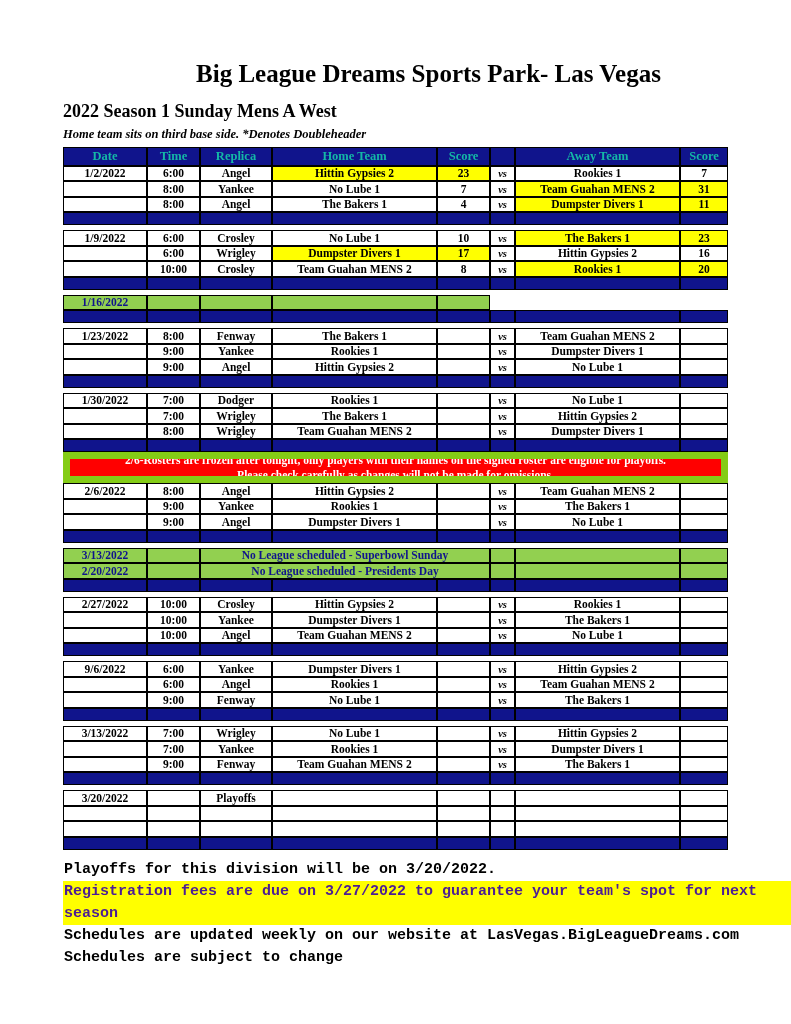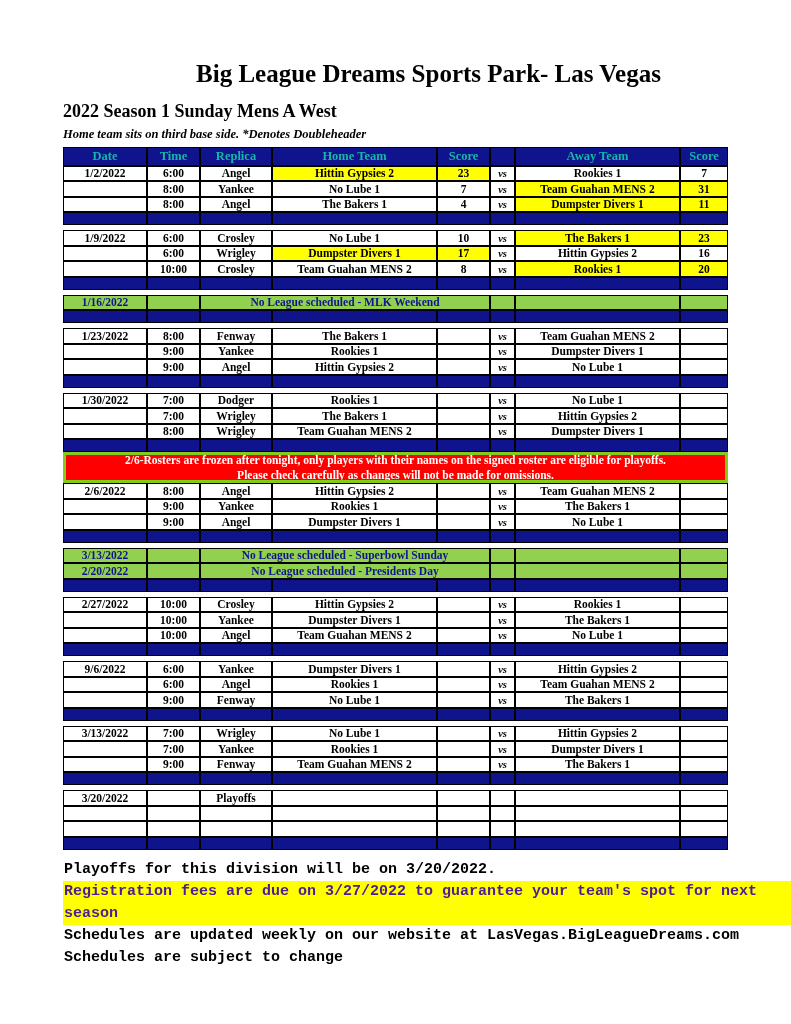--- a/index.html
+++ b/index.html
@@ -41,21 +41,21 @@
   .hl { background:#FFFF00; }
   .sep-row .cell { background:#10148C; height:13px; border-color:#000; }
   .gap-row { height:5px; background:#fff; }
   .green-row .cell { background:#92D050; color:#10148C; }
   .green-msg { grid-column:3 / span 3; }
   .red-row .red-cell {
     grid-column:1 / span 8;
     background:#FF0000; color:#fff;
     height:31px; flex-direction:column; justify-content:center;
     font-size:11.5px; line-height:14.5px;
-    border:3px solid #84cc16;
+    border:7px solid #84cc16;
     display:flex; align-items:center; text-align:center;
     font-weight:bold; white-space:nowrap; overflow:hidden;
   }
 
   .footer { margin-top:9px; }
   .footer-line { font-size:15px; font-weight:bold; line-height:22px; padding-left:1px;font-family:Liberation Mono, monospace; }
   .footer-line.yellow { background:#FFFF00; color:#4c1d95; }
 </style>
 </head>
 <body>
@@ -155,21 +155,20 @@
           <div class="cell"></div>
           <div class="cell"></div>
           <div class="cell"></div>
           <div class="cell"></div>
           <div class="cell"></div>
         </div>
         <div class="gap-row"></div>
         <div class="row green-row">
           <div class="cell">1/16/2022</div>
           <div class="cell"></div>
-          <div class="cell green-msg">No League scheduled - MLK Weekend</div>
           <div class="cell"></div>
           <div class="cell"></div>
           <div class="cell"></div>
         </div>
         <div class="row sep-row">
           <div class="cell"></div>
           <div class="cell"></div>
           <div class="cell"></div>
           <div class="cell"></div>
           <div class="cell"></div>

